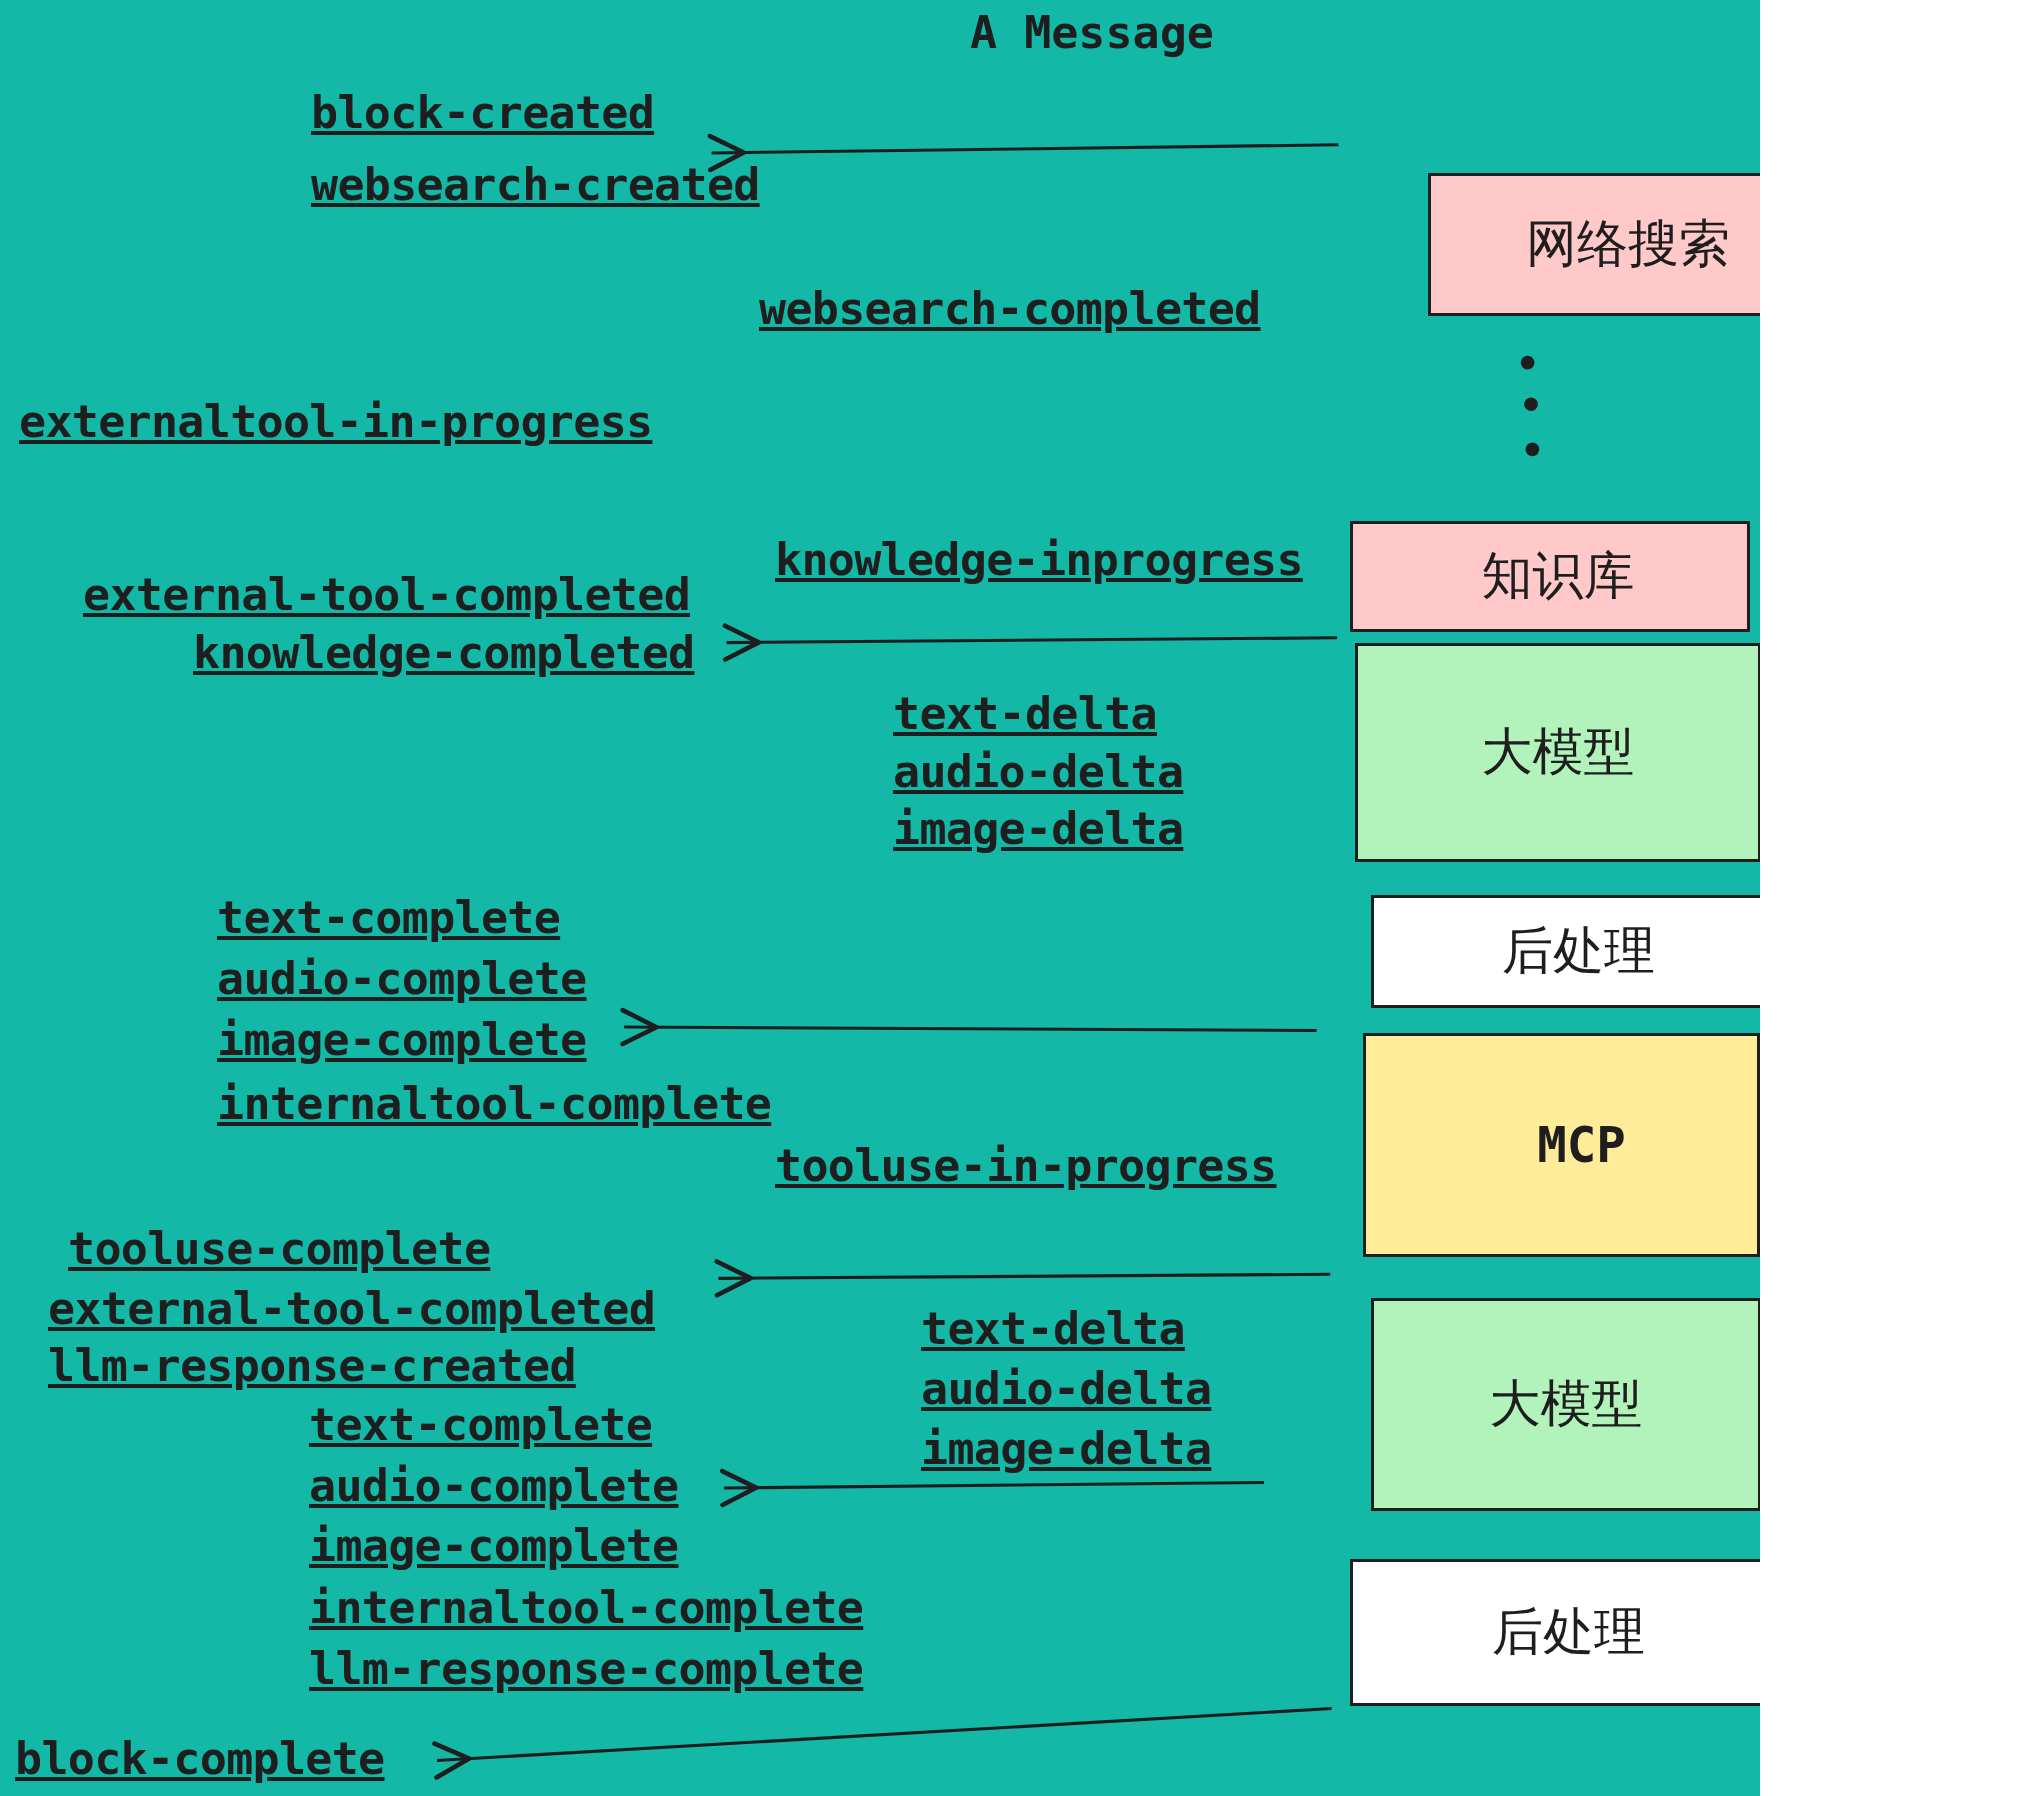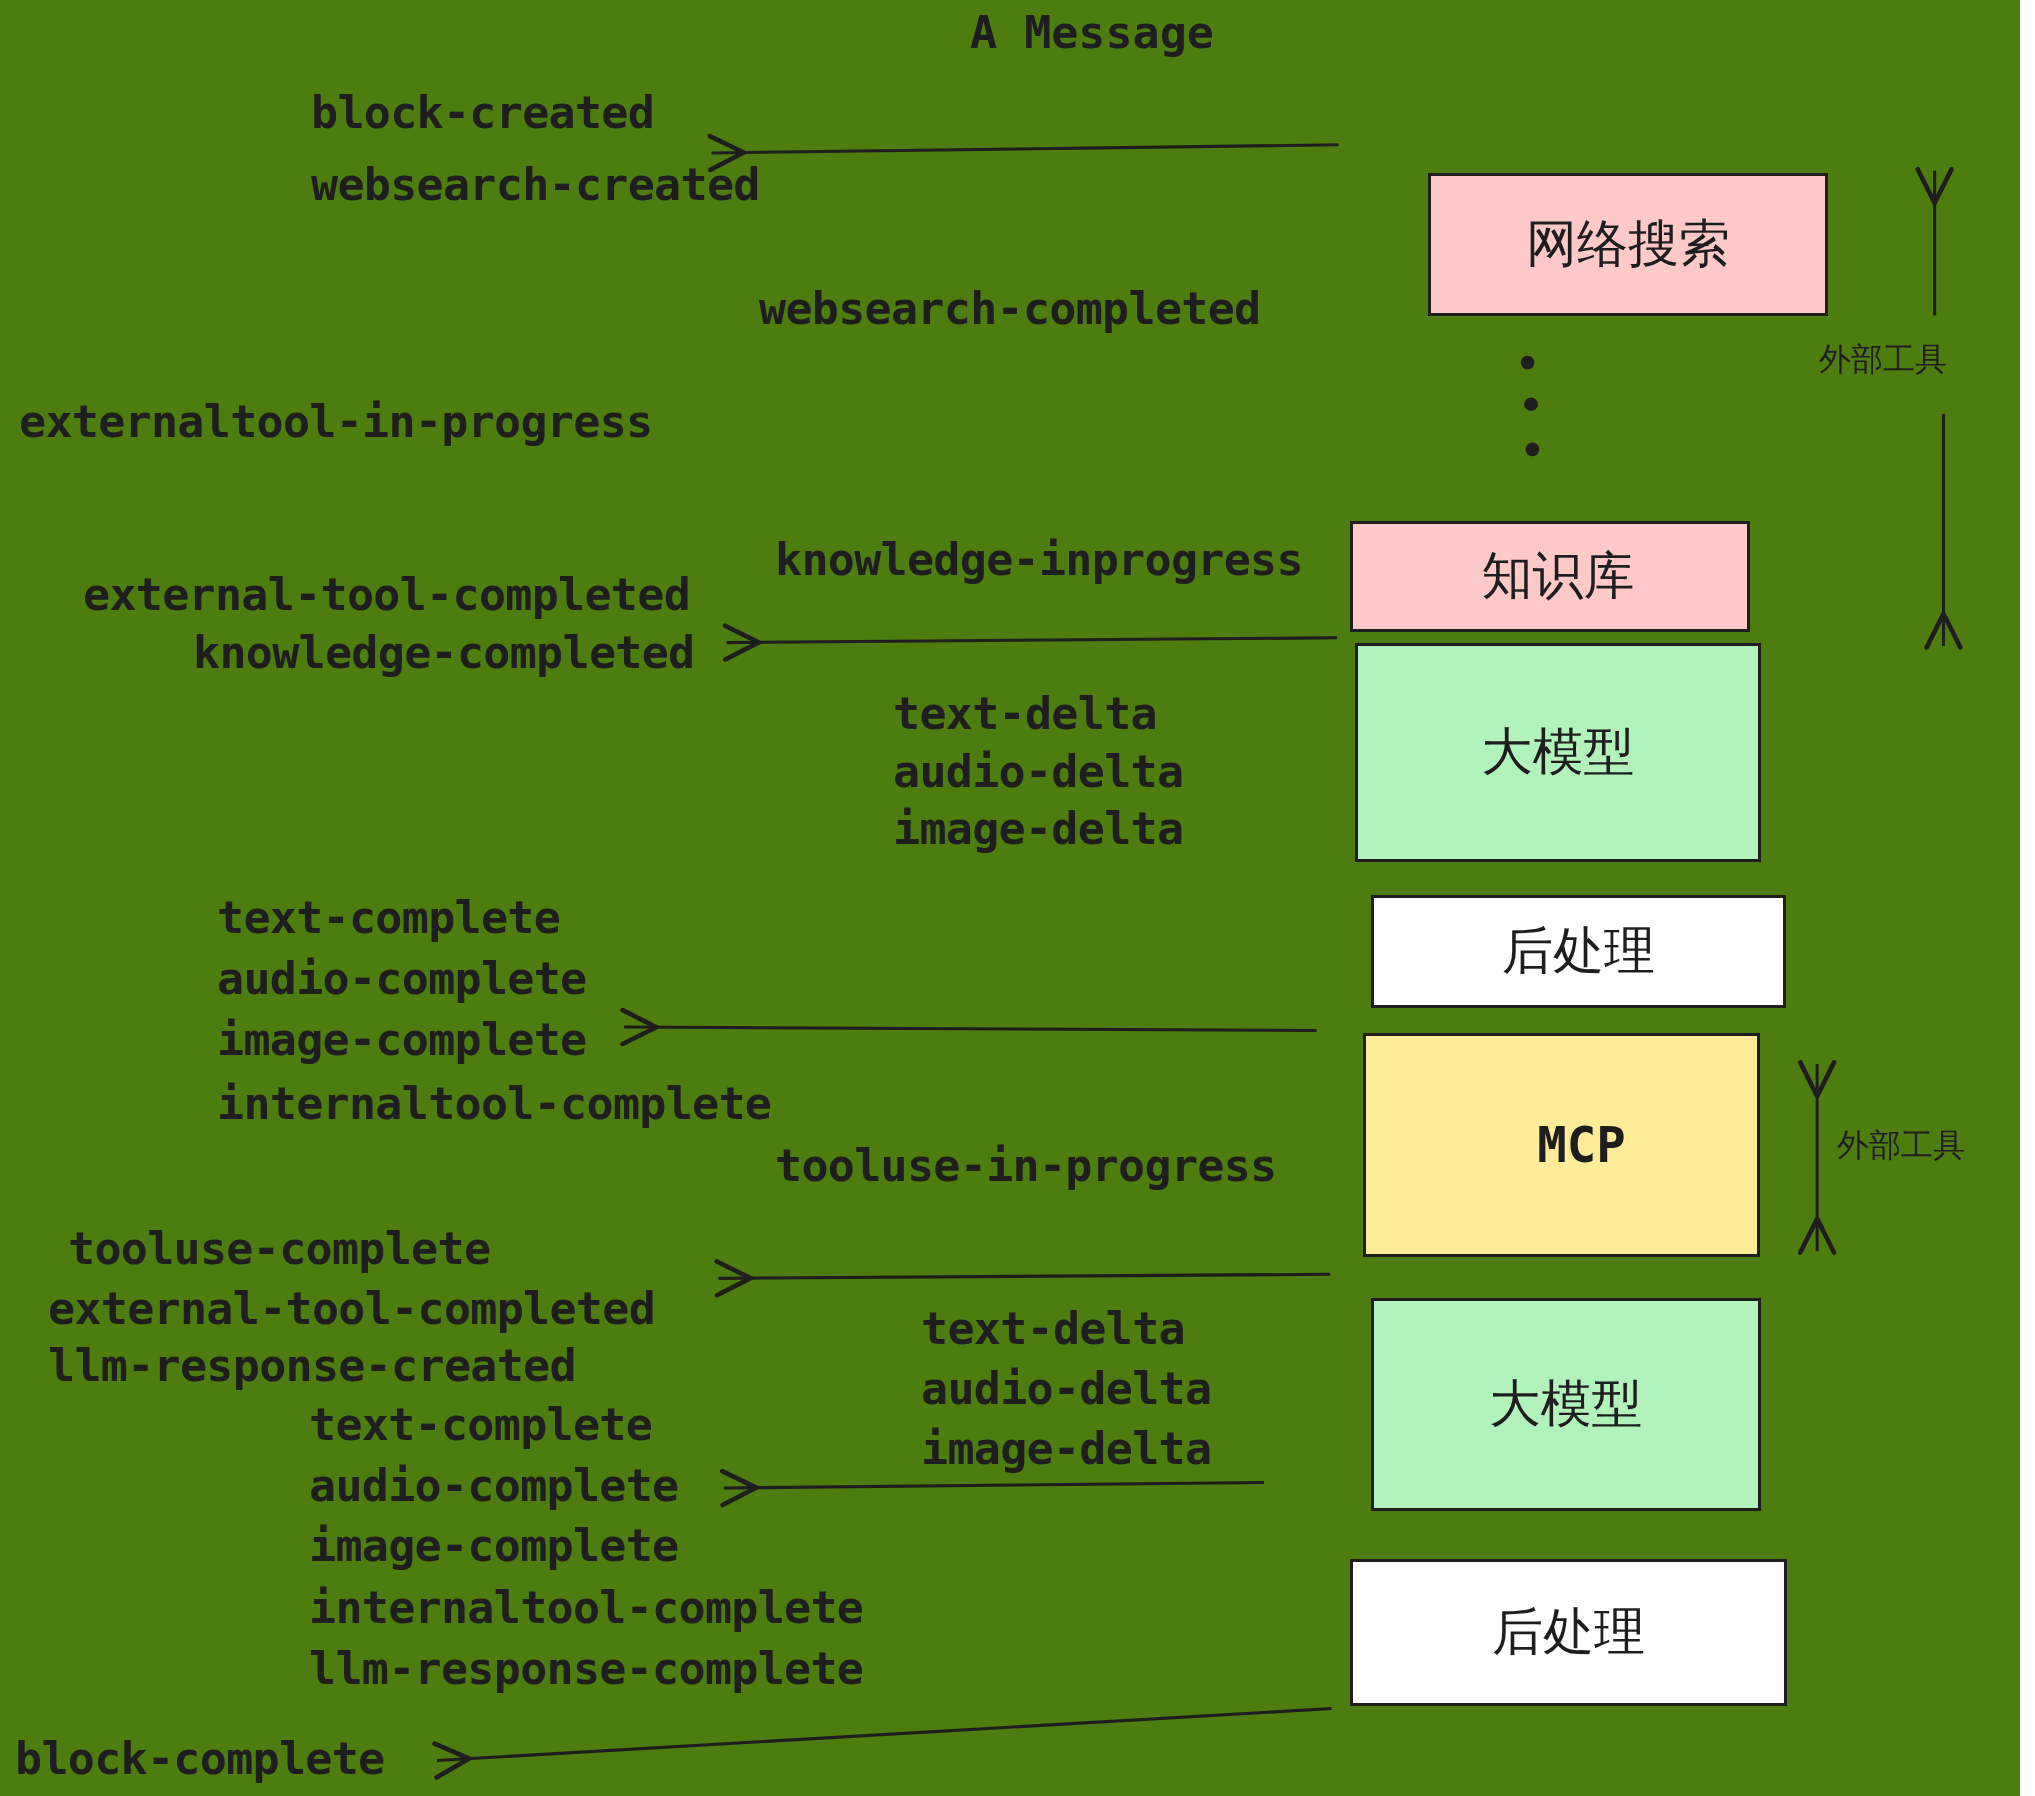--- a/index.html
+++ b/index.html
@@ -1,30 +1,31 @@
 <!DOCTYPE html>
 <html style="font-size:11px"><head>
 <meta charset="utf-8">
 <style>
   html,body{margin:0;padding:0;background:#ffffff;}
   .canvas{
     position:relative;
-    width:2020px;height:1796px;
-    background:#4d7c0f;
+    width:1760px;height:1796px;
+    background:#14b8a6;
     color:#1e1e1e;
     font-family:"DejaVu Sans Mono",monospace;
     overflow:hidden;
   }
   .event{
     position:absolute;
     font-size:45px;
     font-weight:bold;
     white-space:nowrap;
     line-height:1.15;
     letter-spacing:-0.7px;
+    text-decoration:underline;
   }
   .title{
     position:absolute;
     font-size:45px;
     font-weight:bold;
     white-space:nowrap;
   }
   .box{
     position:absolute;
     box-sizing:border-box;

